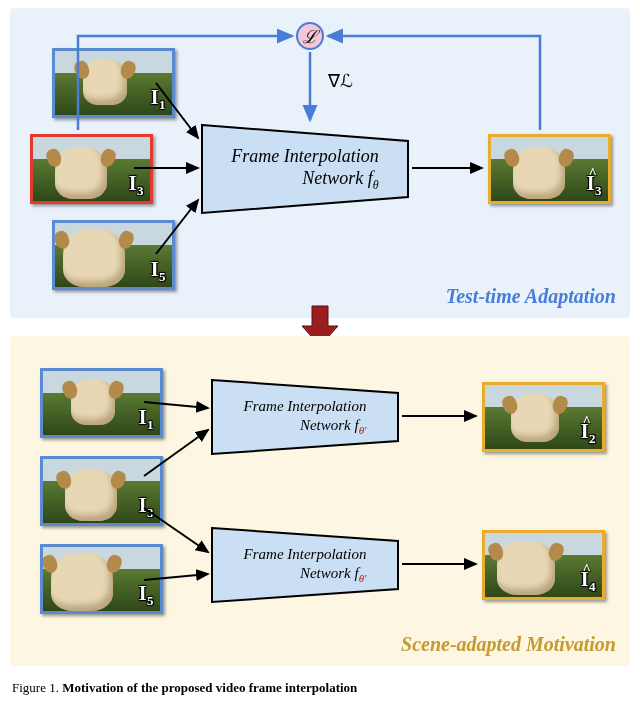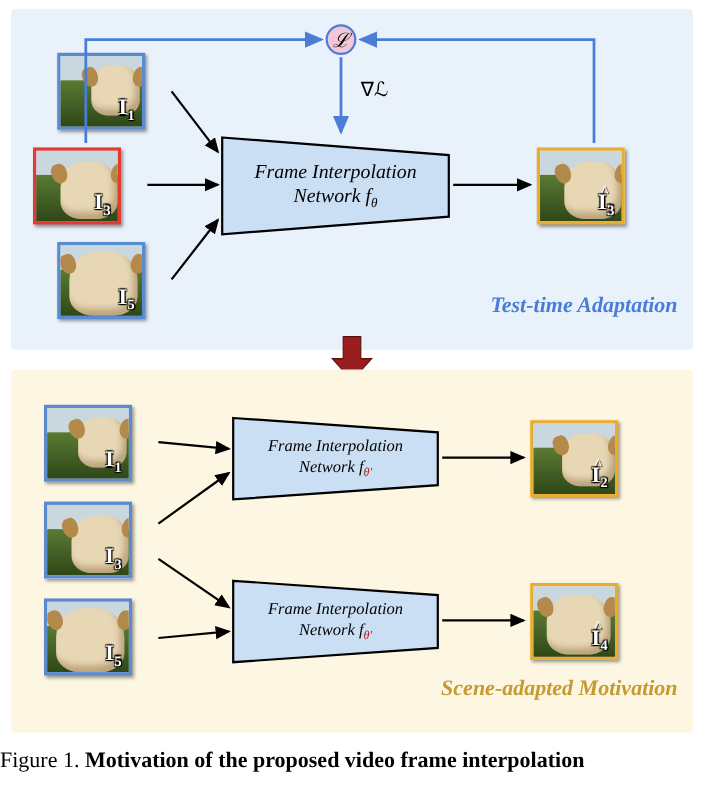--- a/index.html
+++ b/index.html
@@ -24,31 +24,31 @@
     height: 310px;
   }
   .bottom-panel {
     background: #fdf6e2;
     height: 330px;
     margin-top: 18px;
   }
   .panel-label {
     position: absolute;
     right: 14px;
-    bottom: 28px;
+    bottom: 10px;
     font-style: italic;
     font-weight: bold;
     font-size: 20px;
   }
   .top-panel .panel-label { color: #4a7ed6; }
   .bottom-panel .panel-label { color: #c59a2e; }
 
   .thumb {
     position: absolute;
-    width: 80px;
+    width: 123px;
     height: 70px;
     background: linear-gradient(to bottom, #dce6ec 0%, #dce6ec 35%, #4a6b2a 35%, #2d4a18 100%);
     border: 3px solid #5a8ad0;
     box-shadow: 2px 2px 3px rgba(0,0,0,0.4);
     box-sizing: border-box;
     overflow: hidden;
     text-decoration: underline;
   }
   .thumb.red-border { border-color: #e23a2f; }
   .thumb.gold-border { border-color: #e8ad2e; }
@@ -117,21 +117,21 @@
     align-items: center;
     justify-content: center;
     flex-direction: column;
   }
   .net-block svg {
     position: absolute;
     inset: 0;
     width: 100%;
     height: 100%;
   }
-  .net-text { position: relative; z-index: 2; }
+  .net-text { position: relative; z-index: 2; text-align: right; }
 
   .arrow-line { position: absolute; pointer-events: none; }
 
   .loss-node {
     position: absolute;
     width: 28px; height: 28px;
     border-radius: 50%;
     background: #f3c6d8;
     border: 2px solid #4a7ed6;
     display: flex;
@@ -153,23 +153,23 @@
     position: absolute;
     left: 50%;
     transform: translateX(-50%);
     top: 304px;
     width: 40px;
     height: 44px;
   }
 
   .caption {
     width: 640px;
-    padding: 14px 12px 0 0;
-    box-sizing: border-box;
-    font-size: 20px;
+    padding: 14px 12px 0 12px;
+    box-sizing: border-box;
+    font-size: 13px;
   }
 
 </style>
 </head>
 <body>
 
 <div class="figure-wrap">
 
   <div class="panel top-panel">
 

